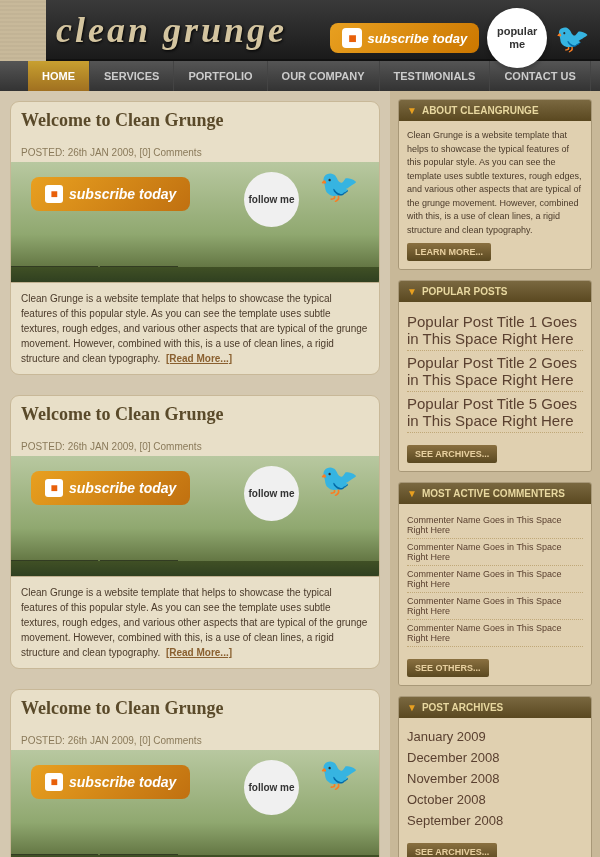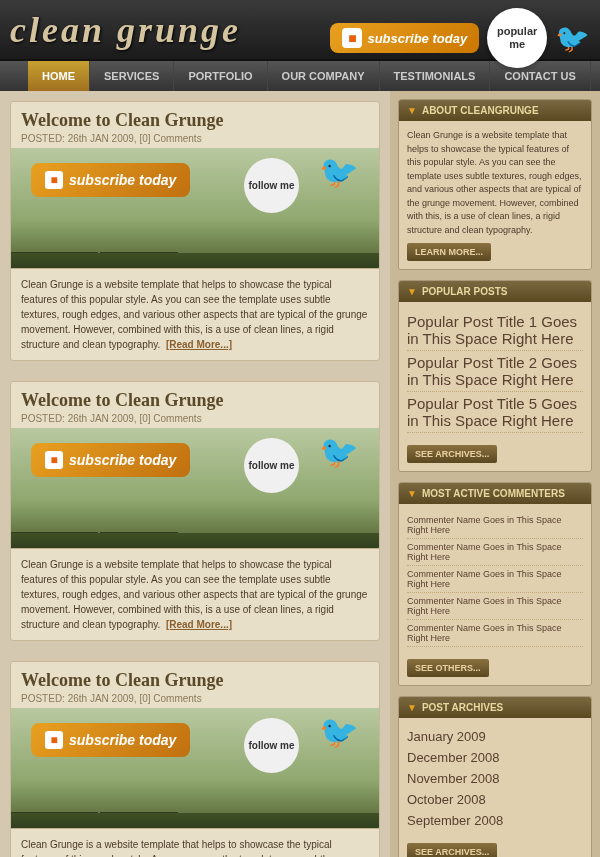--- a/index.html
+++ b/index.html
@@ -21,20 +21,21 @@
     
     #header {
       background: #2a2a2a;
       background-image: linear-gradient(to bottom, #3a3a3a, #1a1a1a);
       height: 61px;
       position: relative;
       display: flex;
       align-items: center;
       padding: 0 10px;
       border-bottom: 2px solid #111;
+      margin-left: 46px;
     }
     #header-right {
       position: absolute;
       right: 10px;
       top: 5px;
       display: flex;
       align-items: center;
       gap: 5px;
     }
     .rss-badge {
@@ -117,36 +118,36 @@
       width: 390px;
       padding: 10px;
       background: #d4c8b0;
     }
 
     
     .post {
       margin-bottom: 20px;
       background: #e8dfc8;
       border: 1px solid #c8b898;
-      border-radius: 3px;
+      border-radius: 9px;
       overflow: hidden;
     }
     .post-header {
       padding: 8px 10px 4px;
     }
     .post-title {
       font-size: 18px;
       font-weight: bold;
       color: #5a4a2a;
       font-family: Georgia, serif;
     }
     .post-meta {
       font-size: 10px;
       color: #8a7a5a;
-      margin-top: 2px;
+      margin-top: 16px;
     }
     .post-banner {
       width: 100%;
       height: 120px;
       background: linear-gradient(to bottom, #c8d8b0, #a0b880);
       position: relative;
       overflow: hidden;
       display: flex;
       align-items: flex-end;
     }

